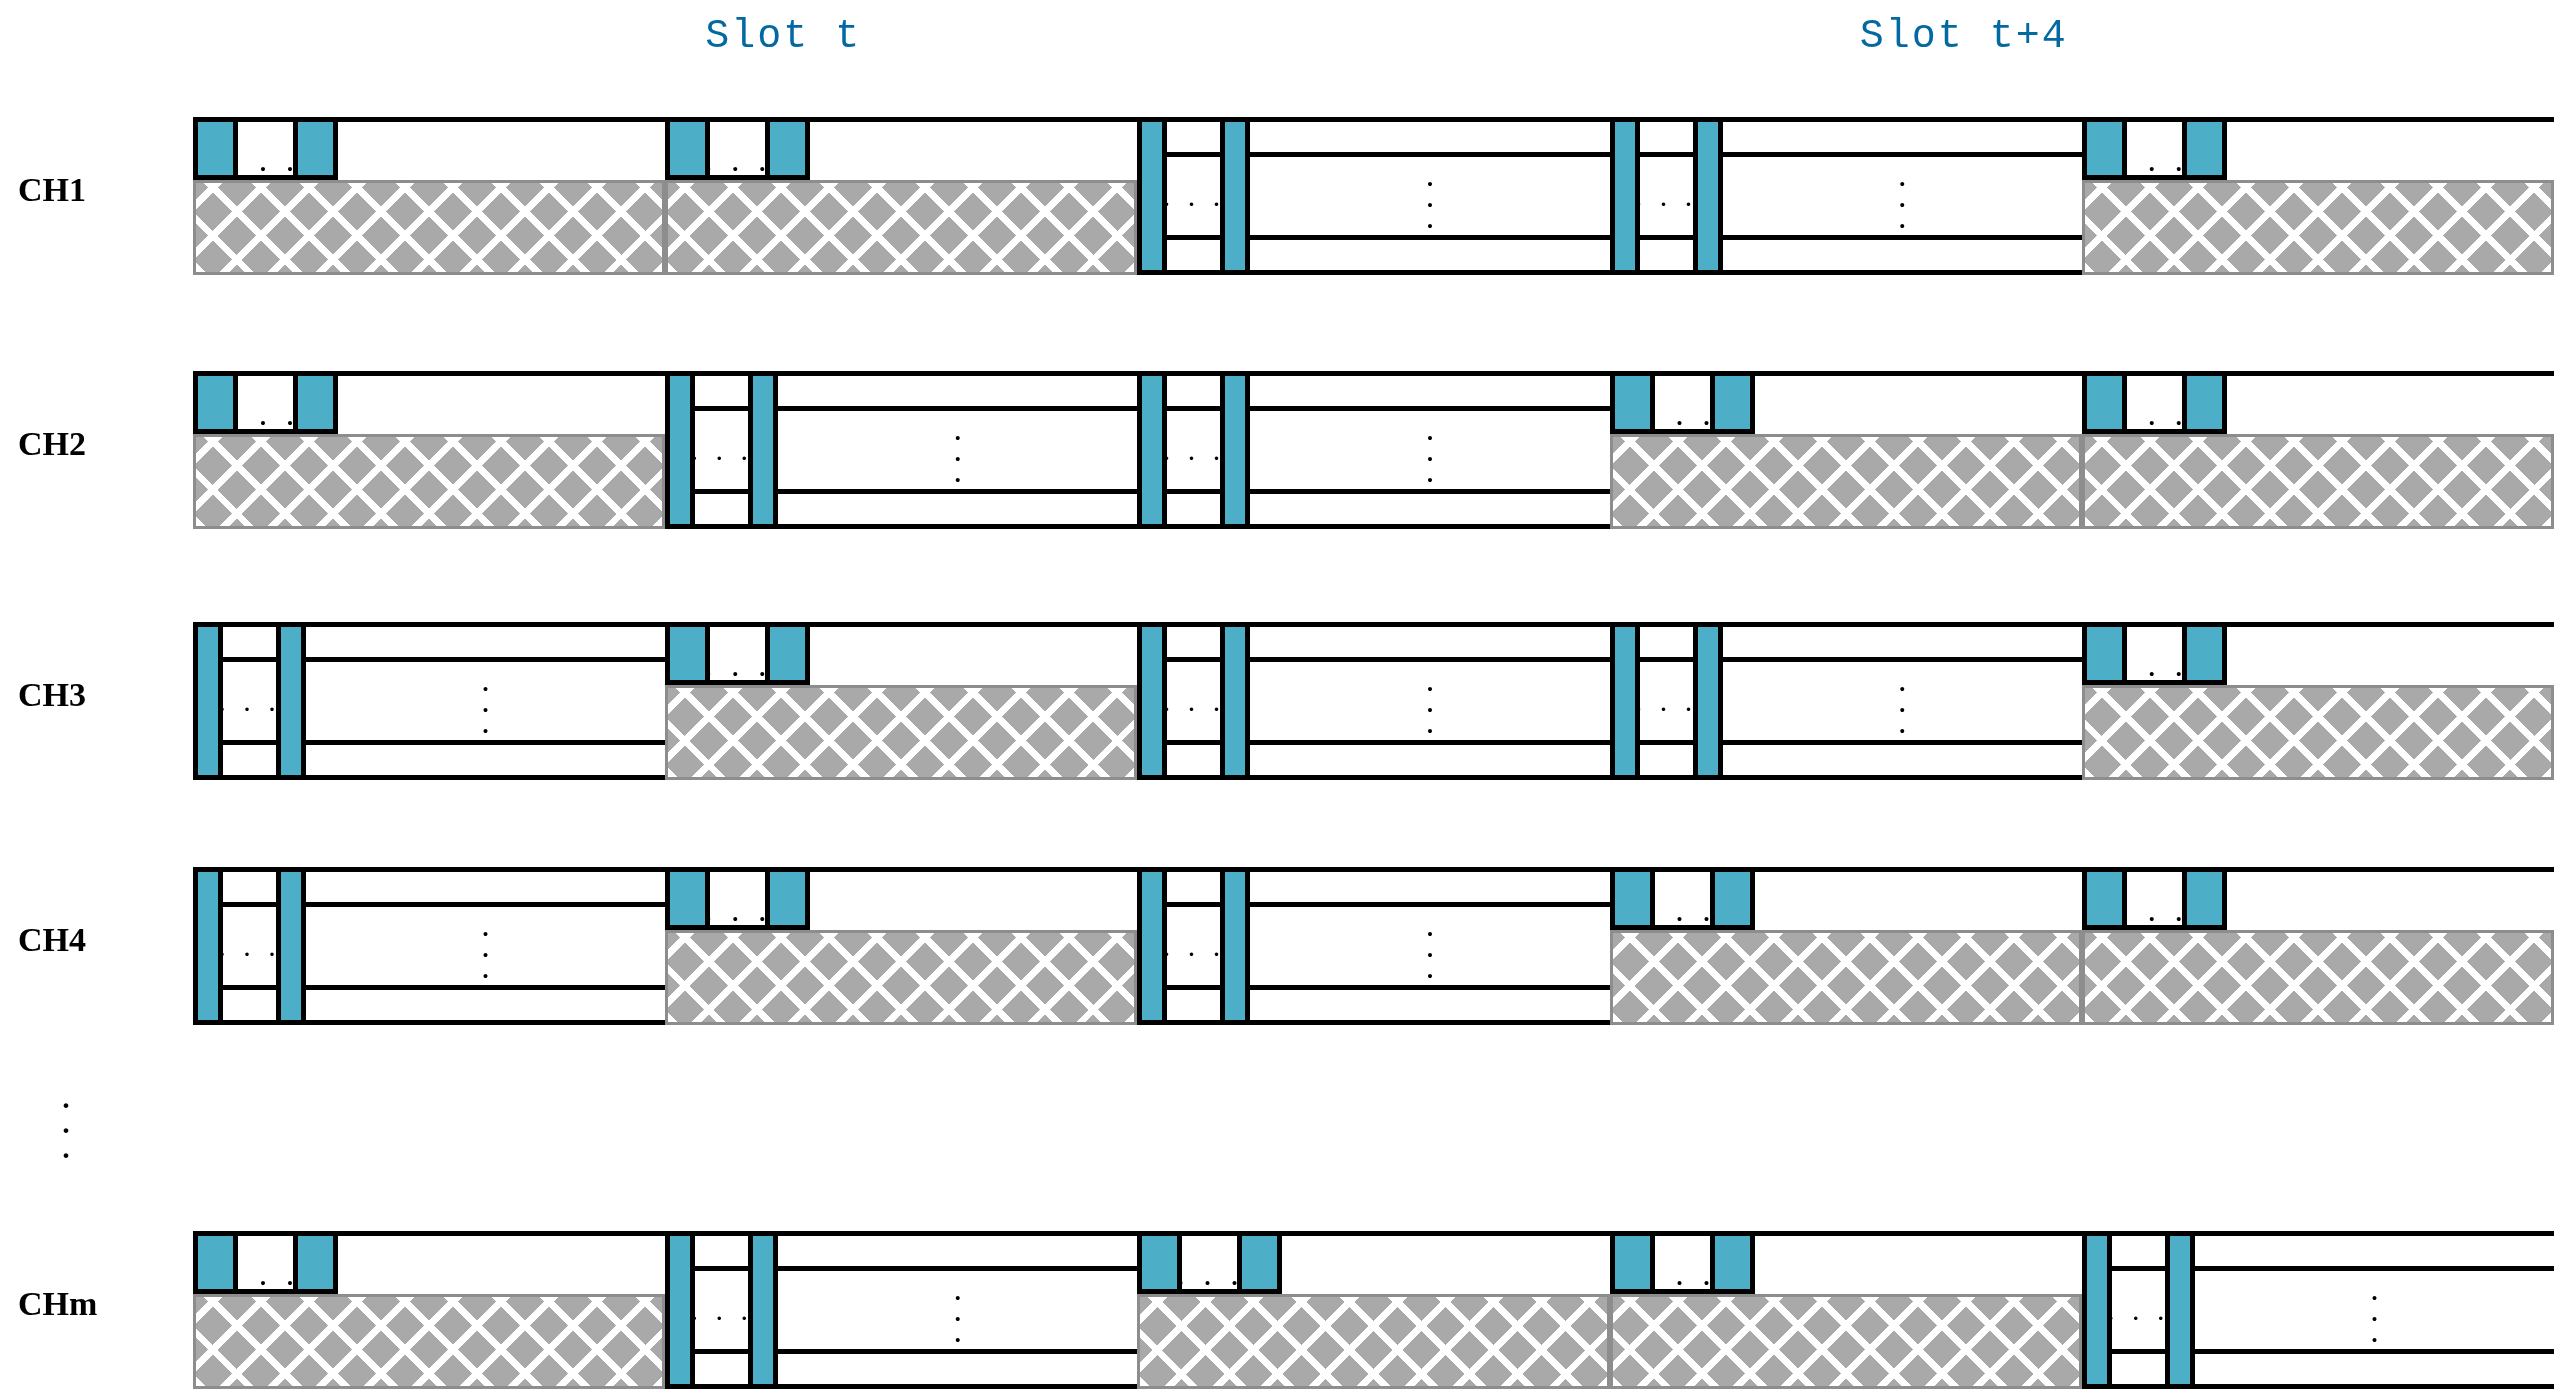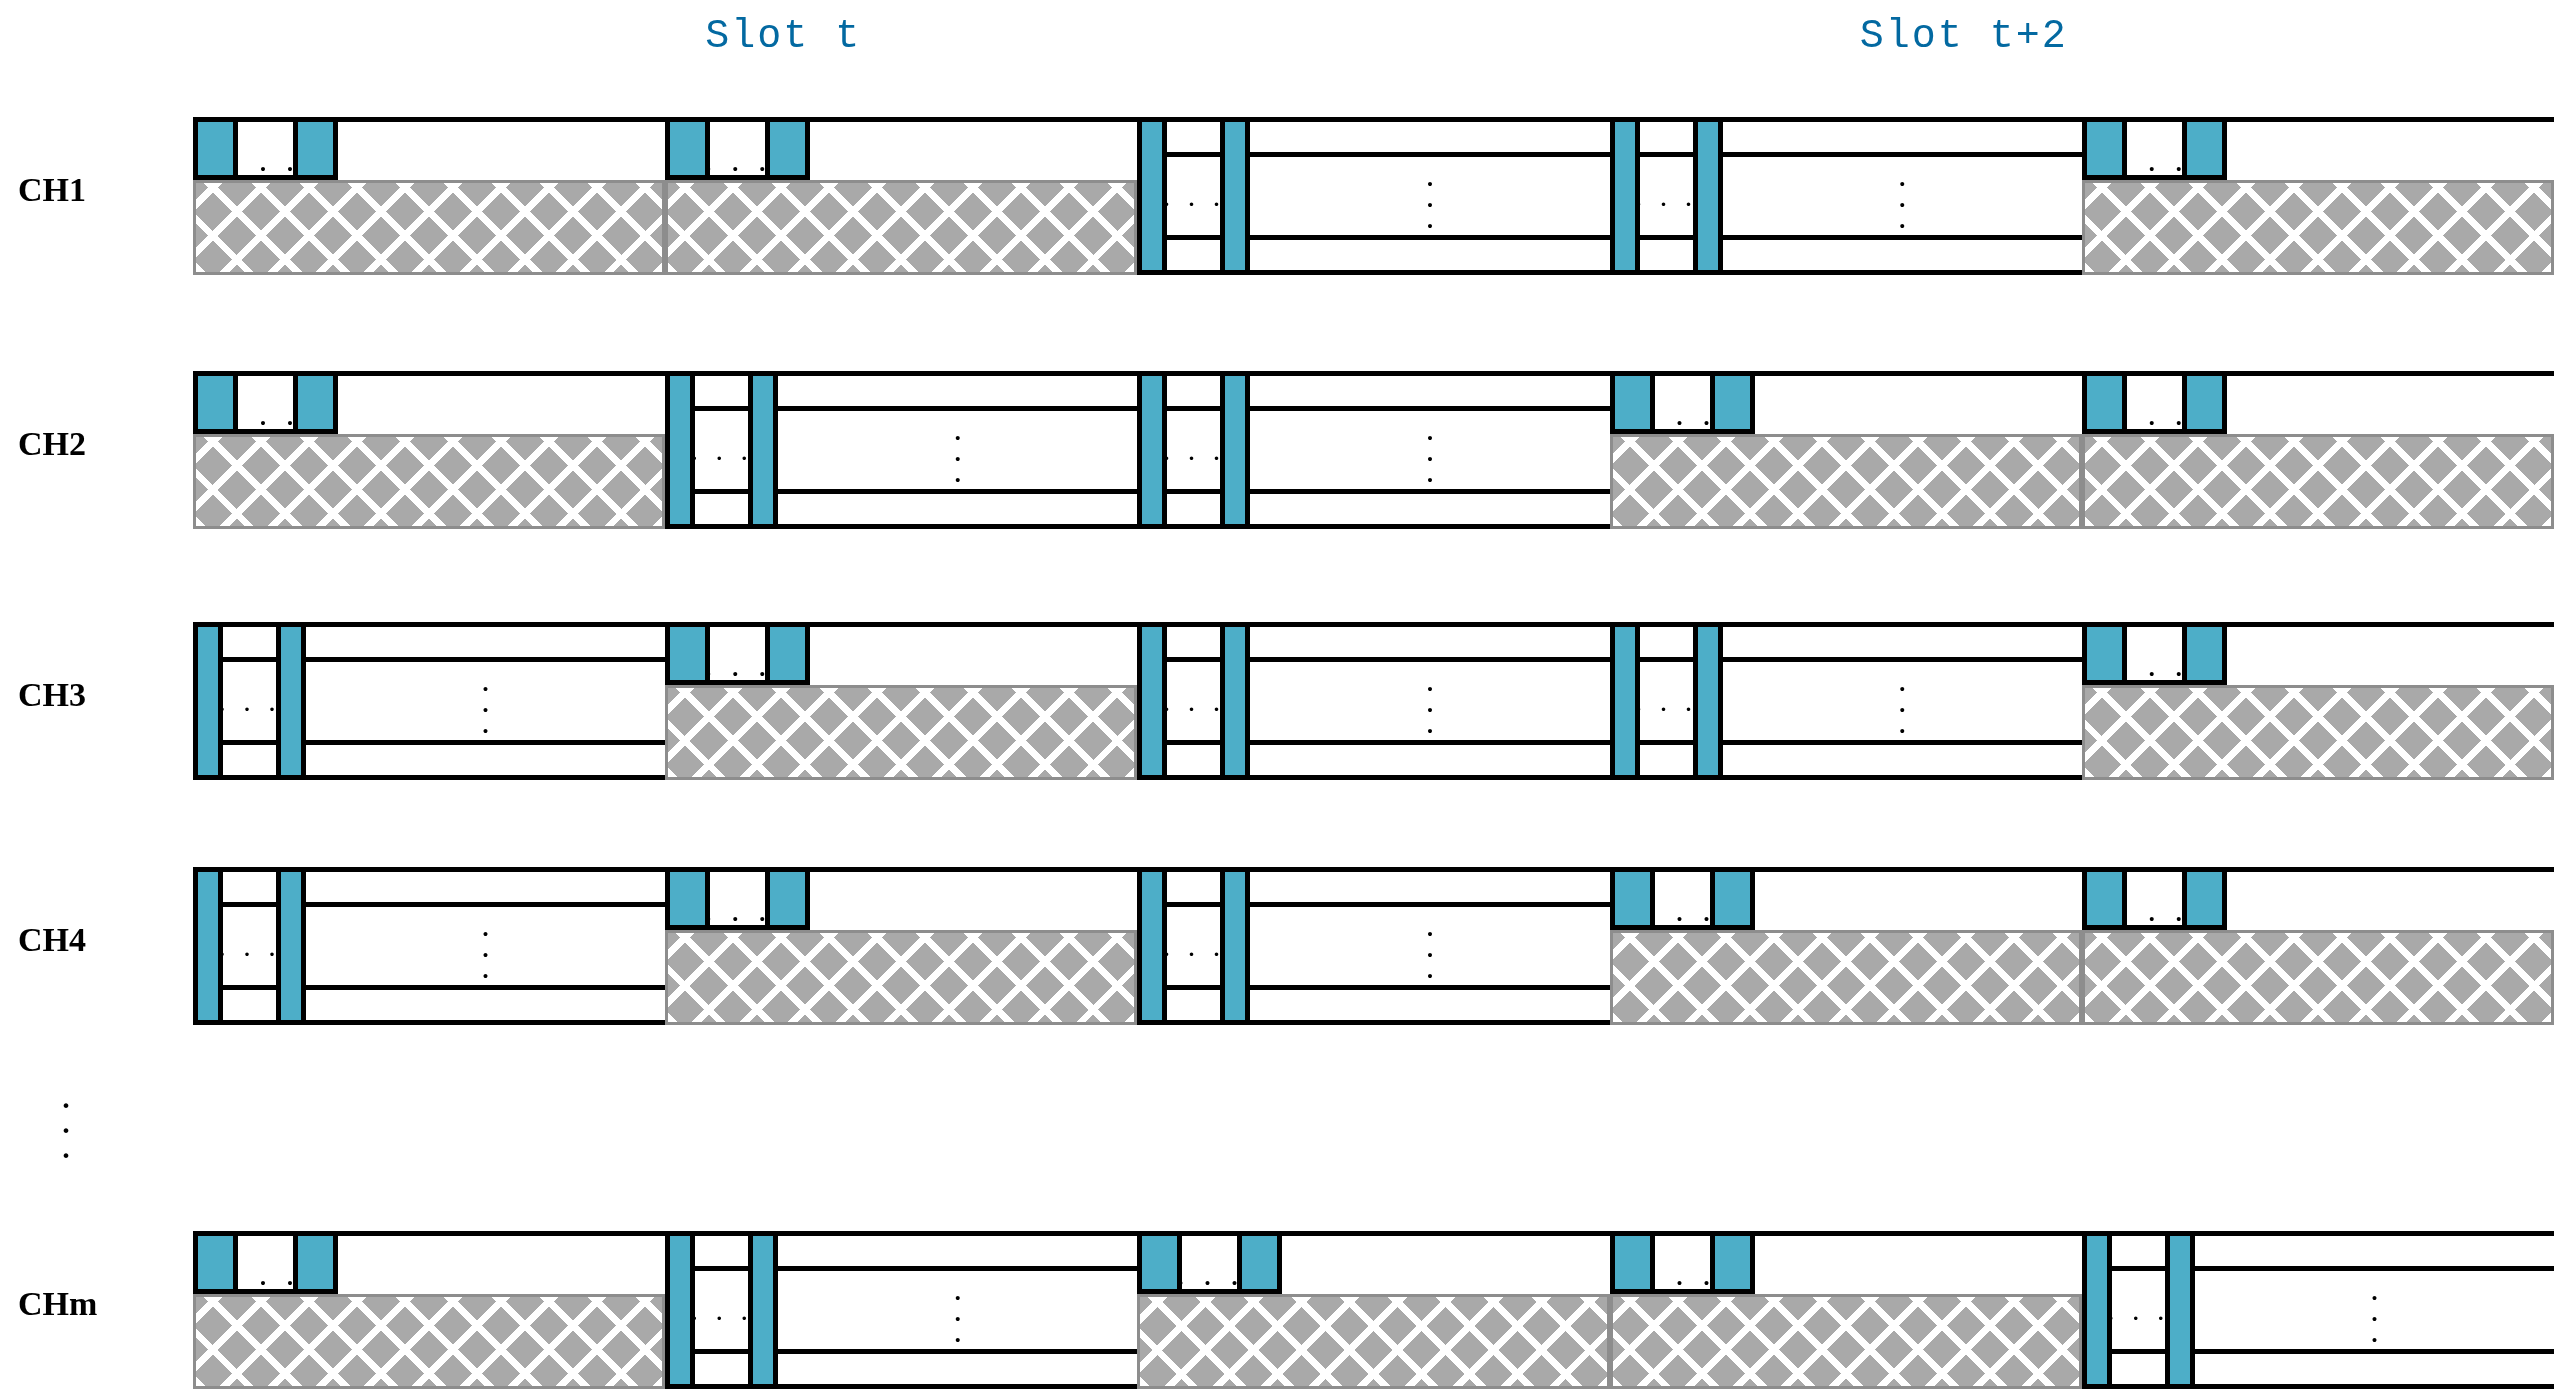--- a/index.html
+++ b/index.html
@@ -212,21 +212,21 @@
     font-family:"Liberation Serif", serif;
   }
 </style>
 </head>
 <body>
 
 <div id="diagram">
 
   <div class="slot-headers">
     <div class="slot-header">Slot t</div>
-    <div class="slot-header">Slot t+2</div>
+    <div class="slot-header">Slot t+4</div>
   </div>
 
   <div class="ch-row" id="row0" style="top:117px;height:158px;">
     <div class="ch-label" style="top:54px;">CH1</div>
     <div class="ch-track" style="top:0;height:158px;">
         <div class="slot inactive" title="CH1 Slot t">
           <div class="hdr">
             <div class="mini"></div>
             <div class="gapbox">
               <span class="hdots">. . .</span>

